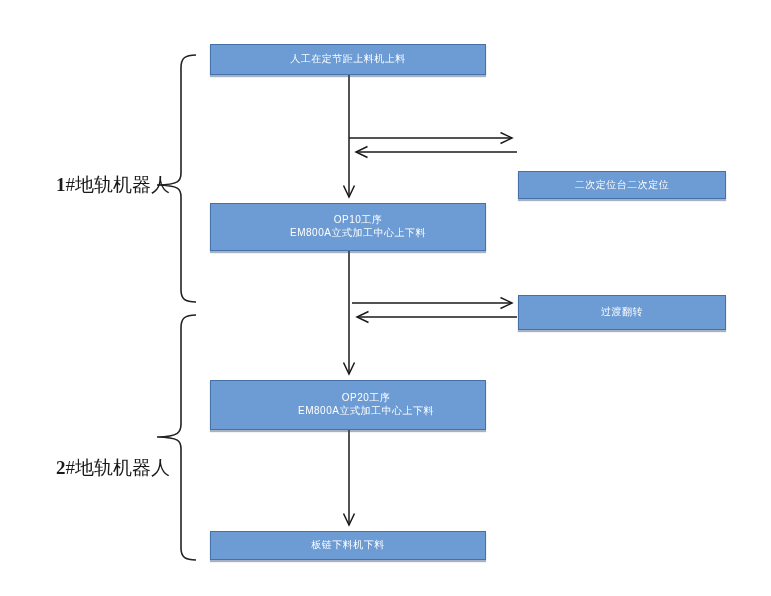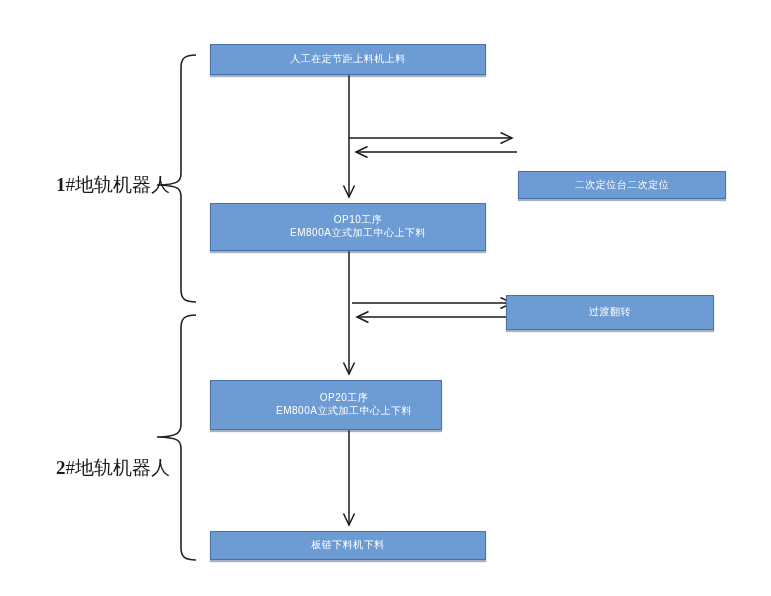--- a/index.html
+++ b/index.html
@@ -77,25 +77,25 @@
 
   <div class="node" style="left:518px;top:123px;width:208px;height:28px;margin-top:48px;">
     <span class="line">二次定位台二次定位</span>
   </div>
 
   <div class="node" style="left:210px;top:203px;width:276px;height:48px;padding-left:20px;">
     <span class="line">OP10工序</span>
     <span class="line">EM800A立式加工中心上下料</span>
   </div>
 
-  <div class="node" style="left:506px;top:295px;width:208px;height:35px;">
+  <div class="node" style="left:518px;top:295px;width:208px;height:35px;">
     <span class="line">过渡翻转</span>
   </div>
 
-  <div class="node" style="left:210px;top:380px;width:232px;height:50px;padding-left:36px;">
+  <div class="node" style="left:210px;top:380px;width:276px;height:50px;padding-left:36px;">
     <span class="line">OP20工序</span>
     <span class="line">EM800A立式加工中心上下料</span>
   </div>
 
   <div class="node" style="left:210px;top:531px;width:276px;height:29px;">
     <span class="line">板链下料机下料</span>
   </div>
 
   <div class="group-label" id="robot1-label">
     <span class="num">1</span><span>#地轨机器人</span>

